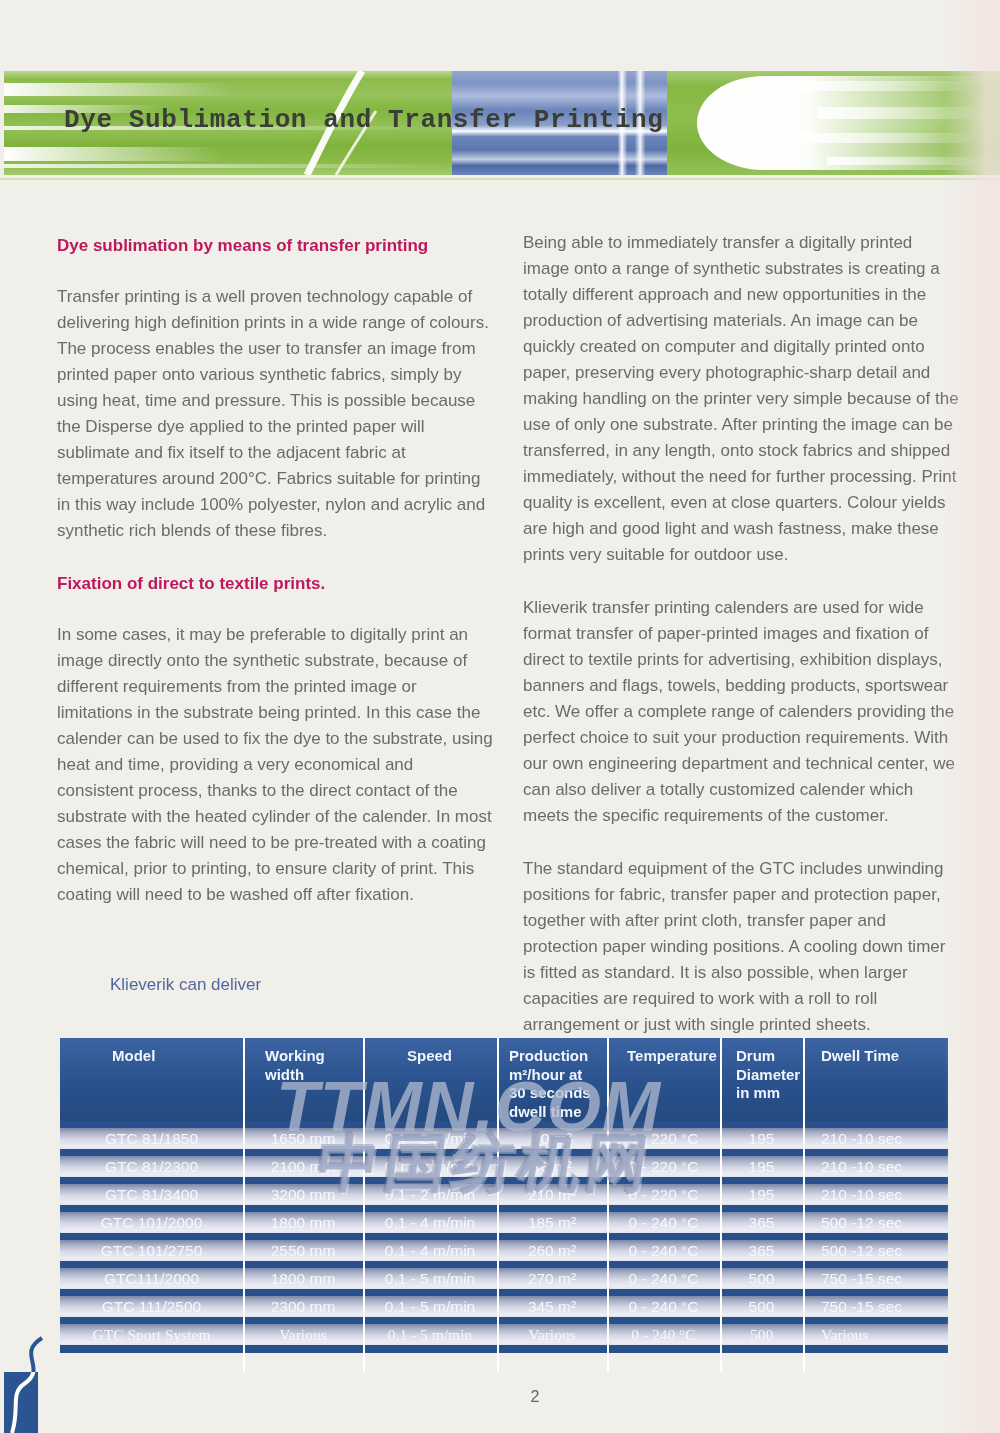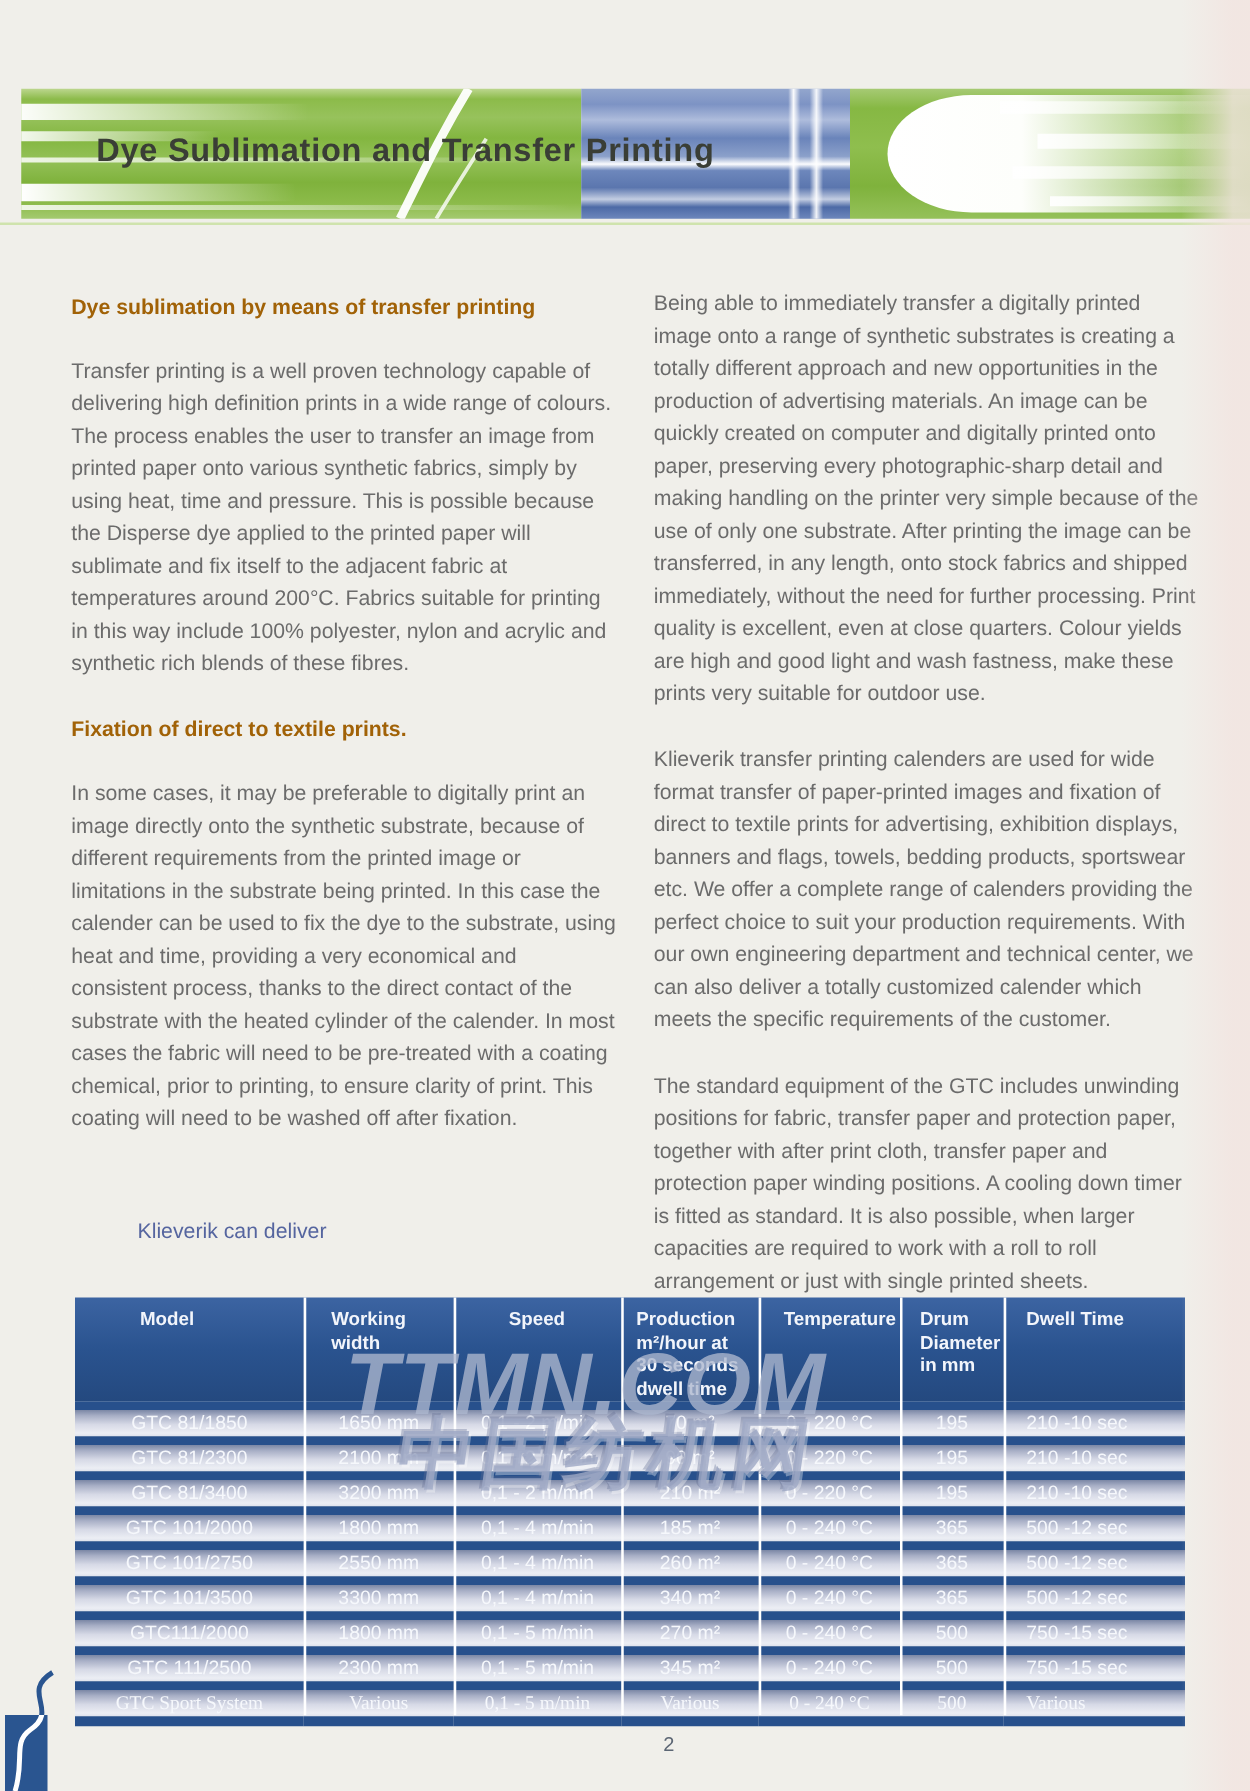--- a/index.html
+++ b/index.html
@@ -2,21 +2,21 @@
 <html><head>
 <meta charset="utf-8">
 <style>
   html,body{margin:0;padding:0;}
   body{
     width:1000px;height:1433px;position:relative;overflow:hidden;
     background:#f0efea;
     font-family:"Liberation Sans","DejaVu Sans",sans-serif;
   }
   
-  .banner{position:absolute;left:17px;top:71px;width:980px;height:104px;}
+  .banner{position:absolute;left:4px;top:71px;width:980px;height:104px;font-family:Liberation Mono, monospace;}
   .bn-left{position:absolute;left:0;top:0;width:448px;height:104px;
     background:
       linear-gradient(90deg,rgba(255,255,255,.97),rgba(255,255,255,0)) 0 12px/230px 13px no-repeat,
       linear-gradient(90deg,rgba(255,255,255,.9),rgba(255,255,255,0)) 0 34px/160px 8px no-repeat,
       linear-gradient(90deg,rgba(255,255,255,.85),rgba(255,255,255,0)) 0 55px/420px 4px no-repeat,
       linear-gradient(90deg,#ffffff,rgba(255,255,255,0)) 0 76px/220px 14px no-repeat,
       linear-gradient(90deg,rgba(255,255,255,.85),rgba(255,255,255,0)) 0 93px/440px 4px no-repeat,
       linear-gradient(180deg,#bcd68e 0%,#8cbb4a 8%,#97c25c 22%,#83b640 38%,#94c158 55%,#7fb23c 72%,#8cbb4a 88%,#a4ca70 100%);
   }
   .bn-blue{position:absolute;left:448px;top:0;width:215px;height:104px;
@@ -32,21 +32,21 @@
   .streak{position:absolute;height:10px;right:0;background:linear-gradient(90deg,rgba(255,255,255,.95),rgba(255,255,255,0) 90%);}
   .s1{left:120px;top:10px;} .s2{left:150px;top:36px;height:12px;}
   .s3{left:130px;top:62px;} .s4{left:160px;top:86px;height:8px;}
   .banner-curves{position:absolute;left:0;top:0;width:448px;height:104px;}
   .banner-title{position:absolute;left:60px;top:34px;margin:0;
     font-size:26px;font-weight:bold;color:#3a3e36;letter-spacing:.6px;z-index:3;}
   .thin-line{position:absolute;left:0;top:178px;width:1000px;height:2px;background:#cfe3ad;}
   
   .col{position:absolute;top:230px;width:436px;color:#6b6b6b;font-size:17px;line-height:26px;}
   .col-left{left:57px;} .col-right{left:523px;}
-  .col h2{font-size:17px;line-height:26px;font-weight:bold;color:#a16207;margin:3px 0 25px;}
+  .col h2{font-size:17px;line-height:26px;font-weight:bold;color:#be185d;margin:3px 0 25px;}
   .col p{margin:0 0 27px;}
   
   .models-intro{position:absolute;left:110px;top:972px;font-size:17px;line-height:26px;color:#55659f;}
   
   .models-table{position:absolute;left:60px;top:1038px;width:888px;
     border-collapse:separate;border-spacing:0;table-layout:fixed;z-index:1;}
   .models-table th{
     box-sizing:border-box;height:74px;vertical-align:top;
     background:linear-gradient(180deg,#3c64a2 0%,#2a538f 50%,#24497f 100%);
     color:#f2f5fb;font-size:15px;font-weight:bold;line-height:18.5px;
@@ -184,29 +184,20 @@
         <tr>
           <td class="c0">GTC 101/2750</td>
           <td class="c1">2550 mm</td>
           <td class="c2">0,1 - 4 m/min</td>
           <td class="c3">260 m²</td>
           <td class="c4">0 - 240 °C</td>
           <td class="c5">365</td>
           <td class="c6">500 -12 sec</td>
         </tr>
         <tr>
-          <td class="c0">GTC 101/3500</td>
-          <td class="c1">3300 mm</td>
-          <td class="c2">0,1 - 4 m/min</td>
-          <td class="c3">340 m²</td>
-          <td class="c4">0 - 240 °C</td>
-          <td class="c5">365</td>
-          <td class="c6">500 -12 sec</td>
-        </tr>
-        <tr>
           <td class="c0">GTC111/2000</td>
           <td class="c1">1800 mm</td>
           <td class="c2">0,1 - 5 m/min</td>
           <td class="c3">270 m²</td>
           <td class="c4">0 - 240 °C</td>
           <td class="c5">500</td>
           <td class="c6">750 -15 sec</td>
         </tr>
         <tr>
           <td class="c0">GTC 111/2500</td>

